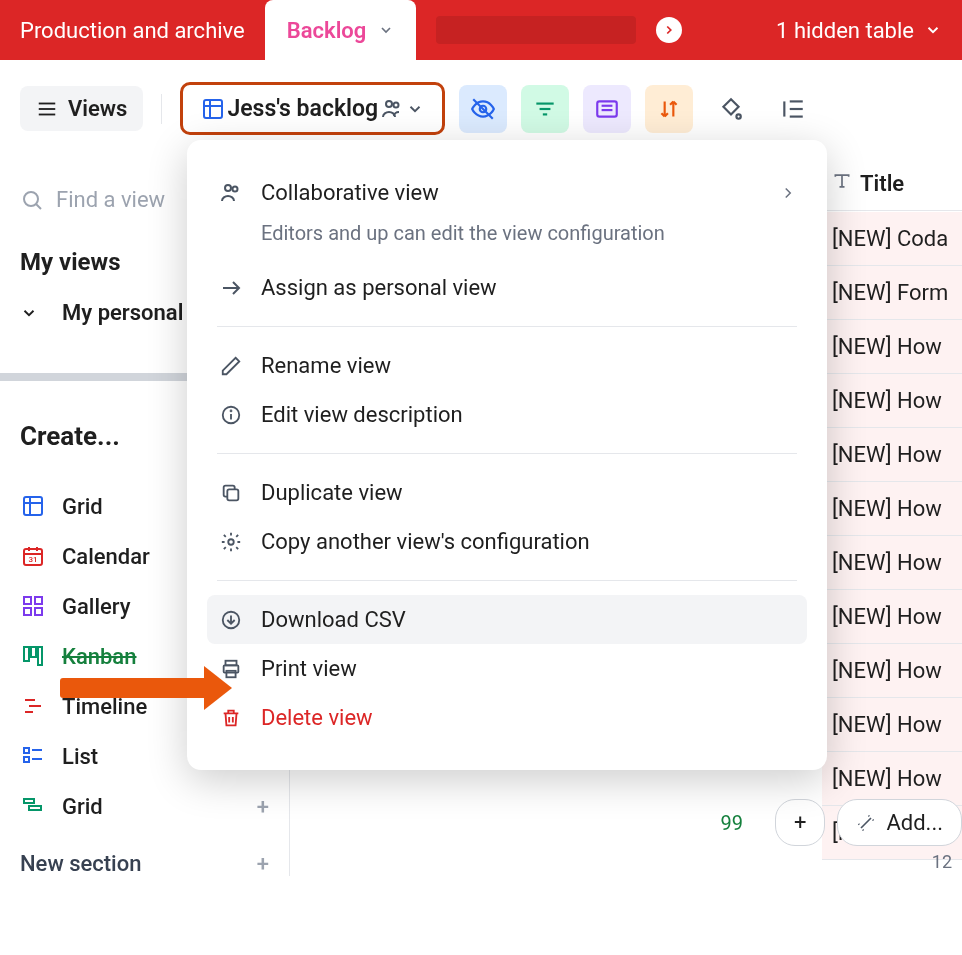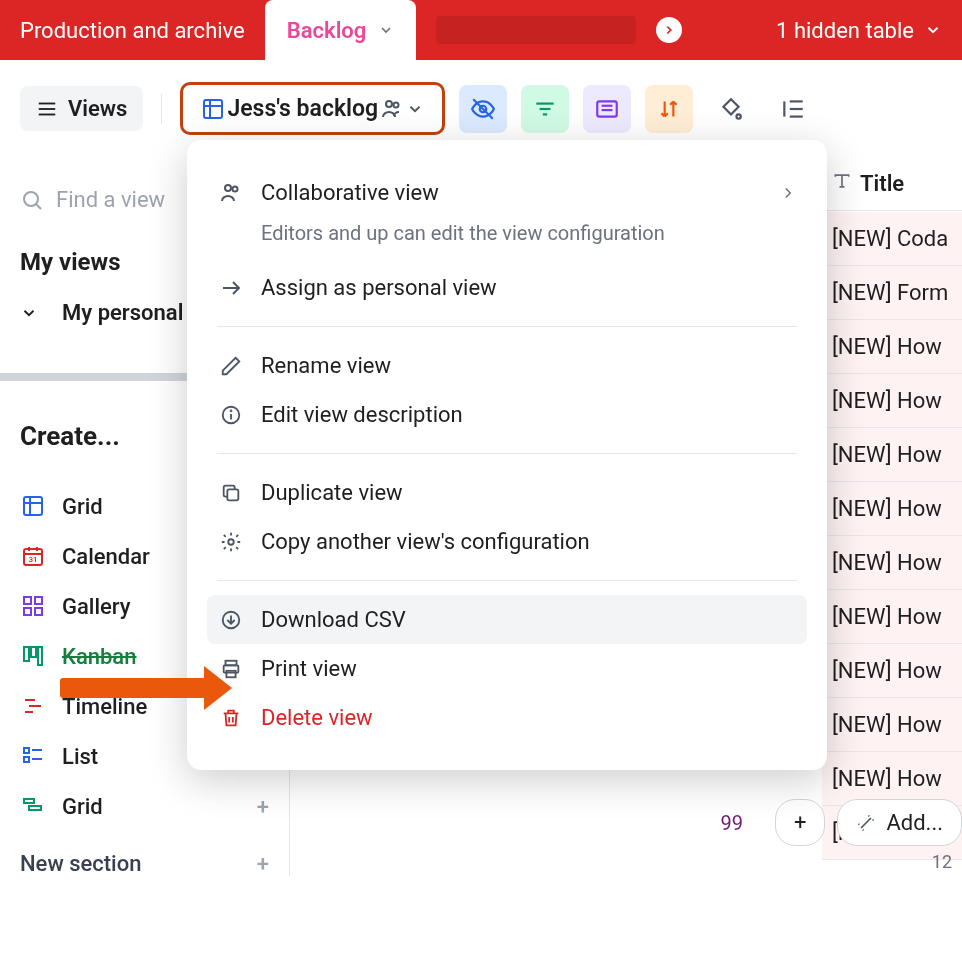--- a/index.html
+++ b/index.html
@@ -57,21 +57,21 @@
 .dd-chev-right { margin-left: auto; color: #6b7280; }
 .dd-sep { height: 1px; background: #e5e7eb; margin: 14px 10px; }
 .dd-danger { color: #dc2626; }
 
 
 .table-area { flex: 1; position: relative; }
 .title-head { position: absolute; right: 0; top: 0; border-bottom: 1px solid #e5e7eb; width: 140px; padding: 14px 10px; font-size: 22px; font-weight: 600; display: flex; align-items: flex-start; gap: 8px; background: #fff; }
 .table-rows { position: absolute; right: 0; top: 55px; width: 140px; }
 .table-row { border-bottom: 1px solid #e5e7eb; padding: 14px 10px; font-size: 22px; white-space: nowrap; overflow: hidden; background: #fef2f2; }
 .bottom-row { position: absolute; right: 0; bottom: 30px; display: flex; align-items: center; gap: 12px; }
-.row-num { font-size: 20px; color: #701a75; margin-right: 20px; }
+.row-num { font-size: 20px; color: #15803d; margin-right: 20px; }
 .pill-btn { border: 1px solid #d1d5db; border-radius: 20px; padding: 10px 18px; display: flex; align-items: center; gap: 10px; font-size: 22px; background: #fff; cursor: pointer; }
 .plus-count { position: absolute; right: 10px; bottom: 4px; font-size: 18px; color: #6b7280; text-align: right; }
 
 
 .arrow-ann { position: absolute; left: 60px; top: 678px; z-index: 20; }
 .arrow-body { width: 150px; height: 20px; background: #ea580c; position: relative; border-radius: 3px; }
 .arrow-head { position: absolute; right: -22px; top: -12px; width: 0; height: 0; border-left: 28px solid #ea580c; border-top: 22px solid transparent; border-bottom: 22px solid transparent; }
 
 svg { display: block; }
 </style>

